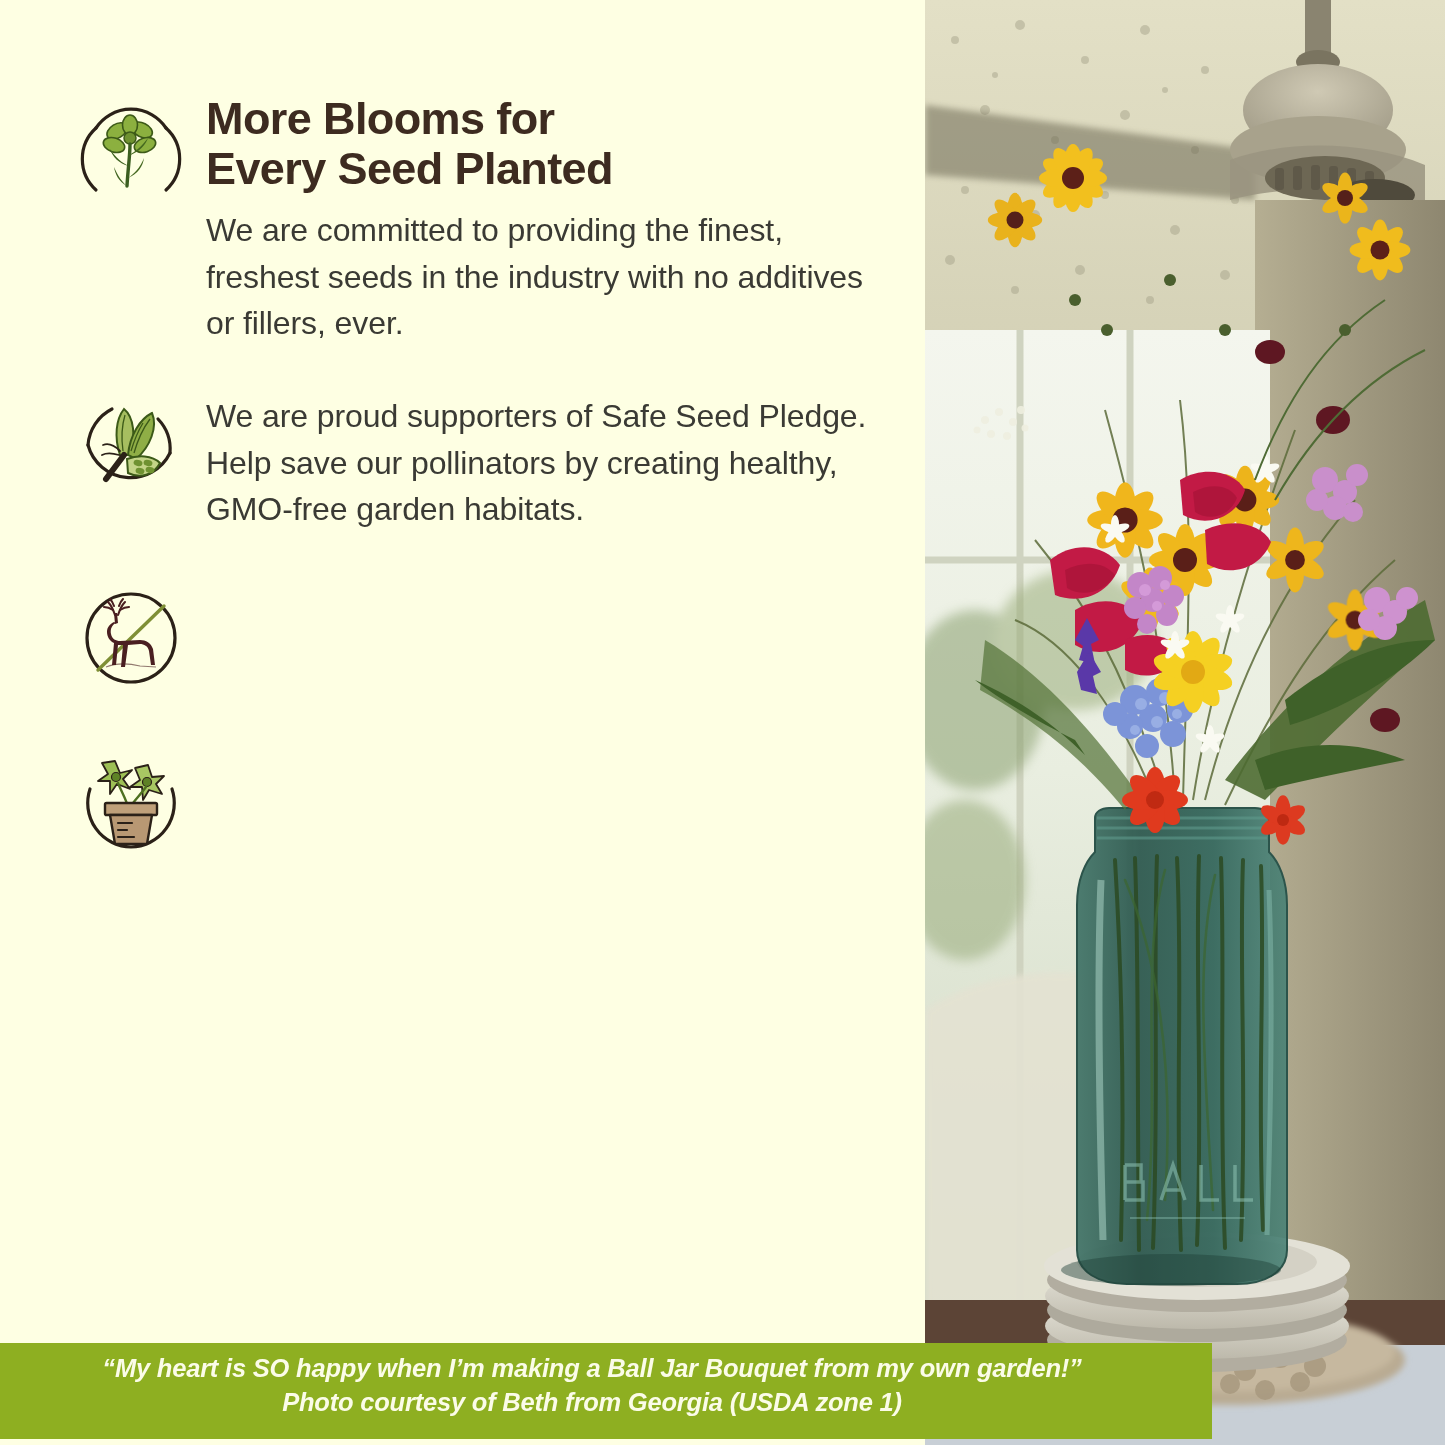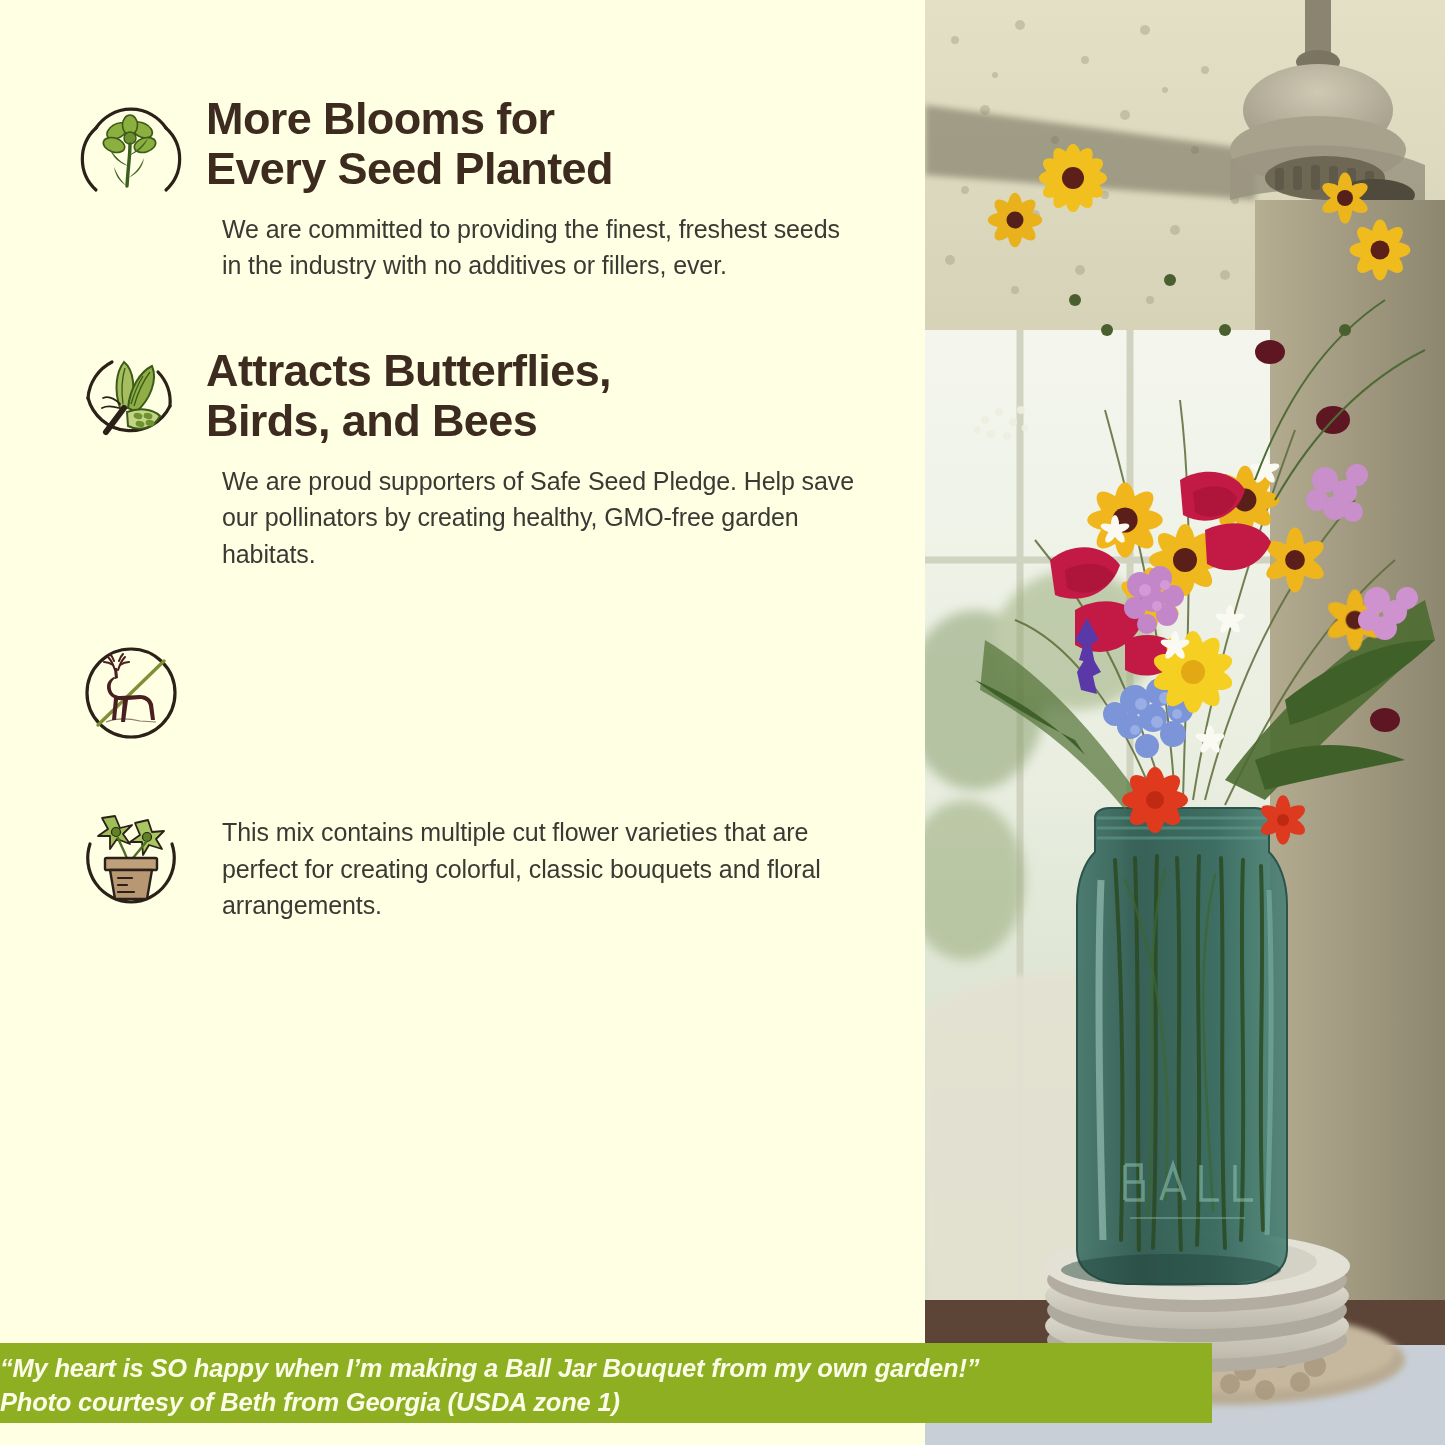--- a/index.html
+++ b/index.html
@@ -55,24 +55,24 @@
   .feature-title {
     font-size: 45px;
     line-height: 1.12;
     font-weight: bold;
     color: #3D2B20;
     letter-spacing: -0.6px;
     margin: 0 0 12px 0;
     white-space: pre-line;
   }
   .feature-desc {
-    font-size: 25px;
+    font-size: 32px;
     line-height: 1.46;
     color: #3A3A34;
-    margin: 16px;
+    margin: 0;
     letter-spacing: -0.1px;
   }
 
   
   #photo {
     position: absolute;
     left: 925px;
     top: 0;
     width: 520px;
     height: 1445px;
@@ -80,25 +80,25 @@
     background: #8d8a78;
   }
   #photo svg { display: block; width: 520px; height: 1445px; }
 
   
   #caption-bar {
     position: absolute;
     left: 0;
     top: 1343px;
     width: 1212px;
-    height: 80px;
+    height: 96px;
     background: #8EAF21;
     box-sizing: border-box;
     padding: 9px 28px 16px 0;
-    text-align: left;
+    text-align: center;
   }
   .caption-line {
     color: #FBFCE8;
     font-size: 25.5px;
     line-height: 1.32;
     font-style: italic;
     font-weight: bold;
     letter-spacing: -0.2px;
     white-space: nowrap;
   }
@@ -165,22 +165,20 @@
             <ellipse cx="78" cy="77" rx="4.5" ry="3" transform="rotate(12 78 77)"></ellipse>
           </g>
 
           <path d="M52 62 C46 70 40 78 34 86" stroke="#2B2118" stroke-width="6" stroke-linecap="round" fill="none"></path>
 
           <path d="M48 58 C42 52 36 50 31 52" stroke="#2B2118" stroke-width="1.8" fill="none" stroke-linecap="round"></path>
           <path d="M47 62 C40 60 34 60 30 62" stroke="#2B2118" stroke-width="1.8" fill="none" stroke-linecap="round"></path>
         </svg>
       </div>
       <div class="feature-text">
-        <h2 class="feature-title">Attracts Butterflies,
-Birds, and Bees</h2>
         <p class="feature-desc">We are proud supporters of Safe Seed Pledge. Help save our pollinators by creating healthy, GMO-free garden habitats.</p>
       </div>
     </div>
 
     <div class="feature-row">
       <div class="feature-icon-wrap">
         <svg viewBox="0 0 118 118">
           <circle cx="59" cy="59" r="44" fill="none" stroke="#2B2118" stroke-width="3.2"></circle>
           <line x1="26" y1="91" x2="92" y2="27" stroke="#7F8F35" stroke-width="3.4" stroke-linecap="round"></line>
 
@@ -226,21 +224,20 @@
           <path d="M38 72 L80 72 L75 101 L43 101 Z" fill="#B89873" stroke="#2B2118" stroke-width="2.4" stroke-linejoin="round"></path>
 
           <g stroke="#2B2118" stroke-width="2.2" stroke-linecap="round">
             <line x1="46" y1="80" x2="60" y2="80"></line>
             <line x1="46" y1="87" x2="55" y2="87"></line>
             <line x1="46" y1="94" x2="62" y2="94"></line>
           </g>
         </svg>
       </div>
       <div class="feature-text">
-        <p class="feature-desc">This mix contains multiple cut flower varieties that are perfect for creating colorful, classic bouquets and floral arrangements.</p>
       </div>
     </div>
 
   </div>
 
   <div id="photo">
     <svg viewBox="0 0 520 1445" preserveAspectRatio="xMidYMid slice">
       <defs>
         <linearGradient id="ceilGrad" x1="0" y1="0" x2="0" y2="1">
           <stop offset="0%" stop-color="#e3e0c6"></stop>

